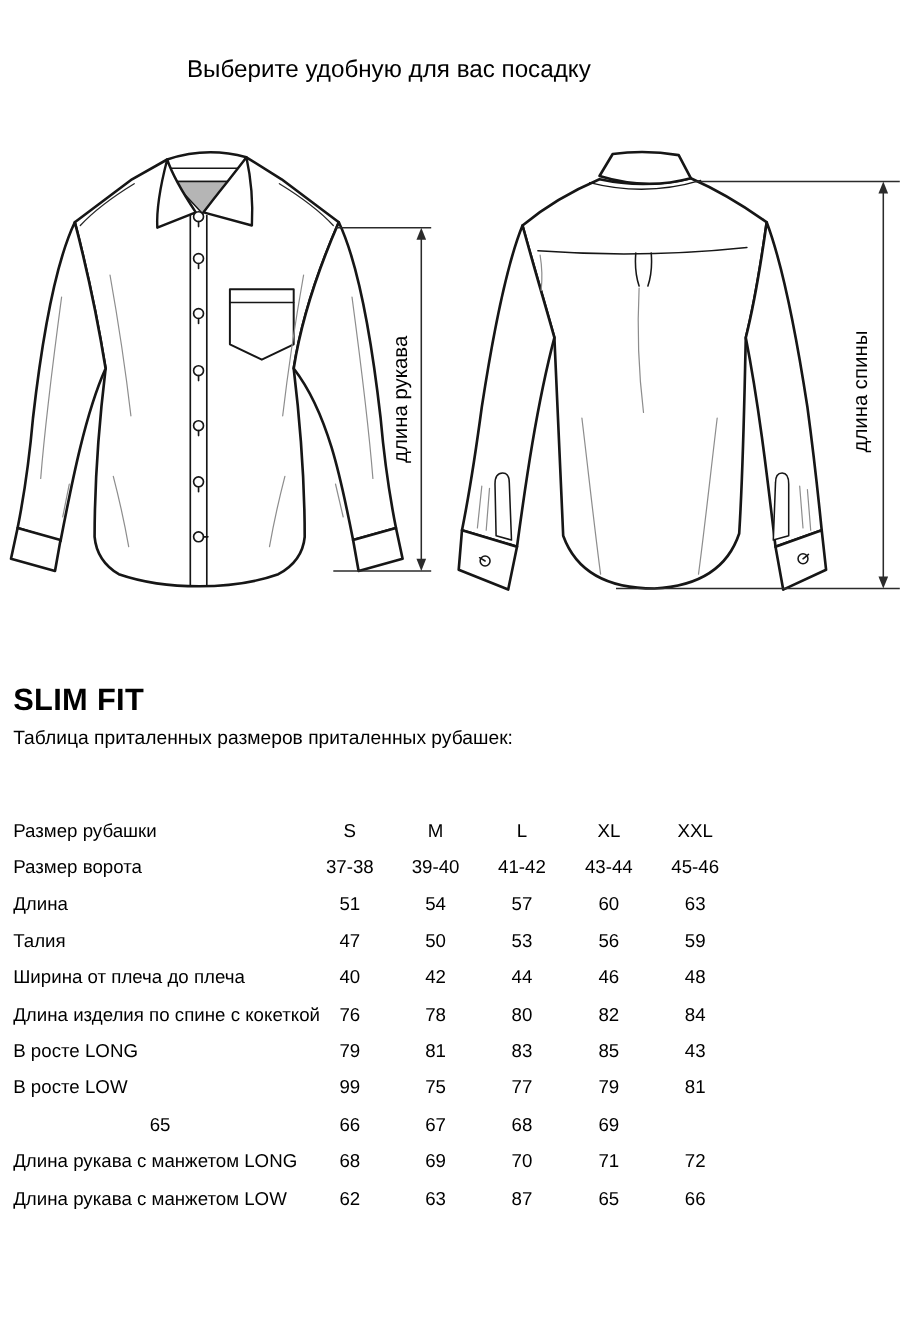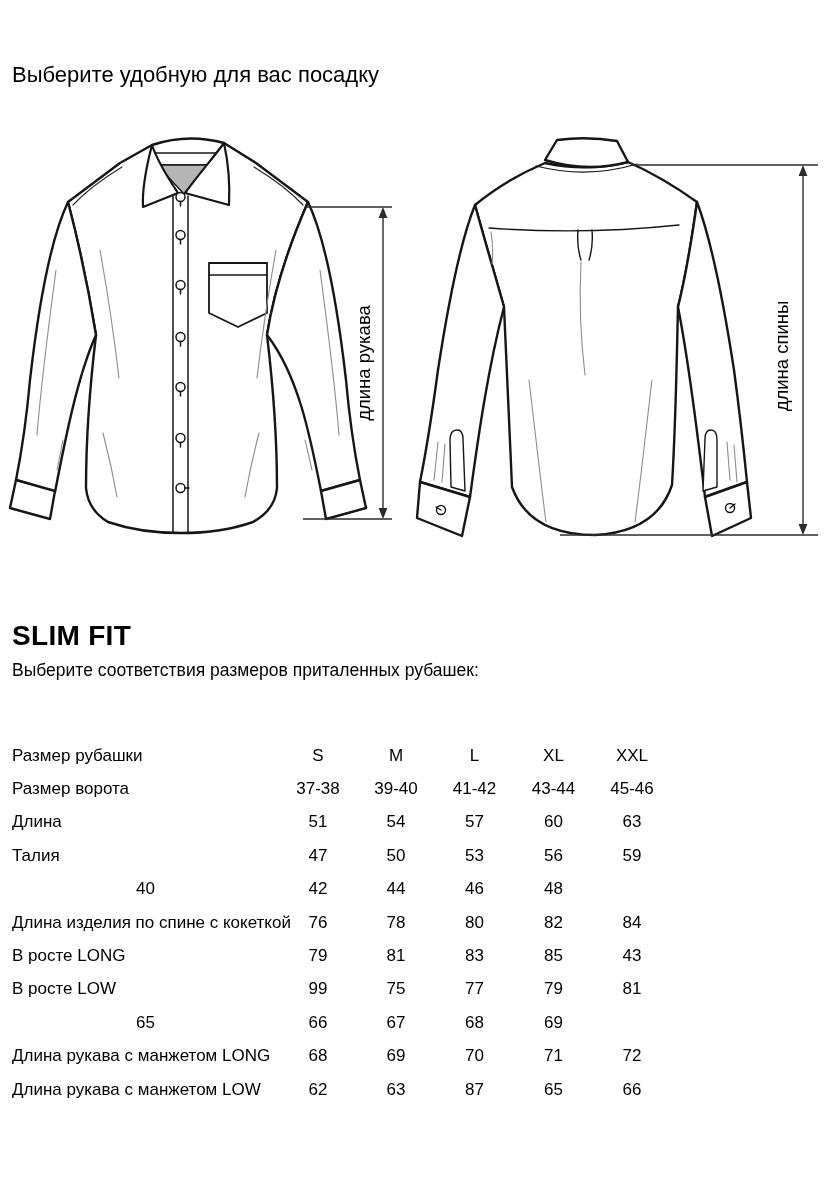--- a/index.html
+++ b/index.html
@@ -1,22 +1,22 @@
 <!DOCTYPE html>
 <html><head>
 <meta charset="utf-8">
 <style>
   html,body{margin:0;padding:0;}
   body{
     width:825px;height:1200px;position:relative;background:#ffffff;
     font-family:"Liberation Sans", sans-serif;color:#000;overflow:hidden;
   }
   .title{
-    position:absolute;top:50px;left:0;width:707px;text-align:left;
-    font-size:22px;font-weight:400;margin:12px;
+    position:absolute;top:50px;left:0;width:707px;text-align:center;
+    font-size:22px;font-weight:400;margin:0;
   }
   .diagram{position:absolute;left:0;top:130px;}
   .fit-name{
     position:absolute;left:12px;top:620px;font-size:28px;font-weight:bold;
     letter-spacing:.3px;
   }
   .subtitle{position:absolute;left:12px;top:660px;font-size:17.5px;}
   .size-table{position:absolute;left:12px;top:739px;}
   .trow{
     display:grid;grid-template-columns:267px 78px 78px 79px 79px 78px;
@@ -136,21 +136,21 @@
     <path d="M632,35 L818,35"></path>
     <path d="M560,405 L818,405"></path>
     <path d="M803,44 L803,396"></path>
     <path d="M803,35 L798.6,46 L807.4,46 Z" fill="#2b2b2b" stroke="none"></path>
     <path d="M803,405 L798.6,394 L807.4,394 Z" fill="#2b2b2b" stroke="none"></path>
     <text x="788" y="226" transform="rotate(-90 788 226)" text-anchor="middle" font-size="18.5" fill="#000" stroke="none">длина спины</text>
   </g>
 </svg>
 
 <div class="fit-name">SLIM FIT</div>
-<div class="subtitle">Выберите соответствия размеров приталенных рубашек:</div>
+<div class="subtitle">Таблица приталенных размеров приталенных рубашек:</div>
 
 <div class="size-table">
   <div class="trow">
     <div class="lbl">Размер рубашки</div>
     <div class="val">S</div>
     <div class="val">M</div>
     <div class="val">L</div>
     <div class="val">XL</div>
     <div class="val">XXL</div>
   </div>
@@ -172,20 +172,21 @@
   </div>
   <div class="trow">
     <div class="lbl">Талия</div>
     <div class="val">47</div>
     <div class="val">50</div>
     <div class="val">53</div>
     <div class="val">56</div>
     <div class="val">59</div>
   </div>
   <div class="trow">
+    <div class="lbl">Ширина от плеча до плеча</div>
     <div class="val">40</div>
     <div class="val">42</div>
     <div class="val">44</div>
     <div class="val">46</div>
     <div class="val">48</div>
   </div>
   <div class="trow">
     <div class="lbl">Длина изделия по спине с кокеткой</div>
     <div class="val">76</div>
     <div class="val">78</div>

